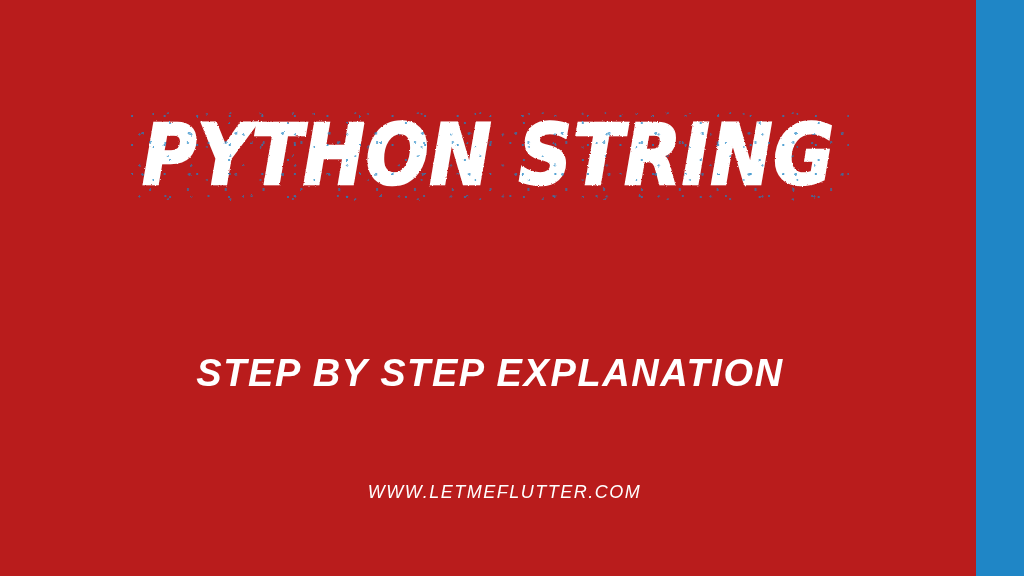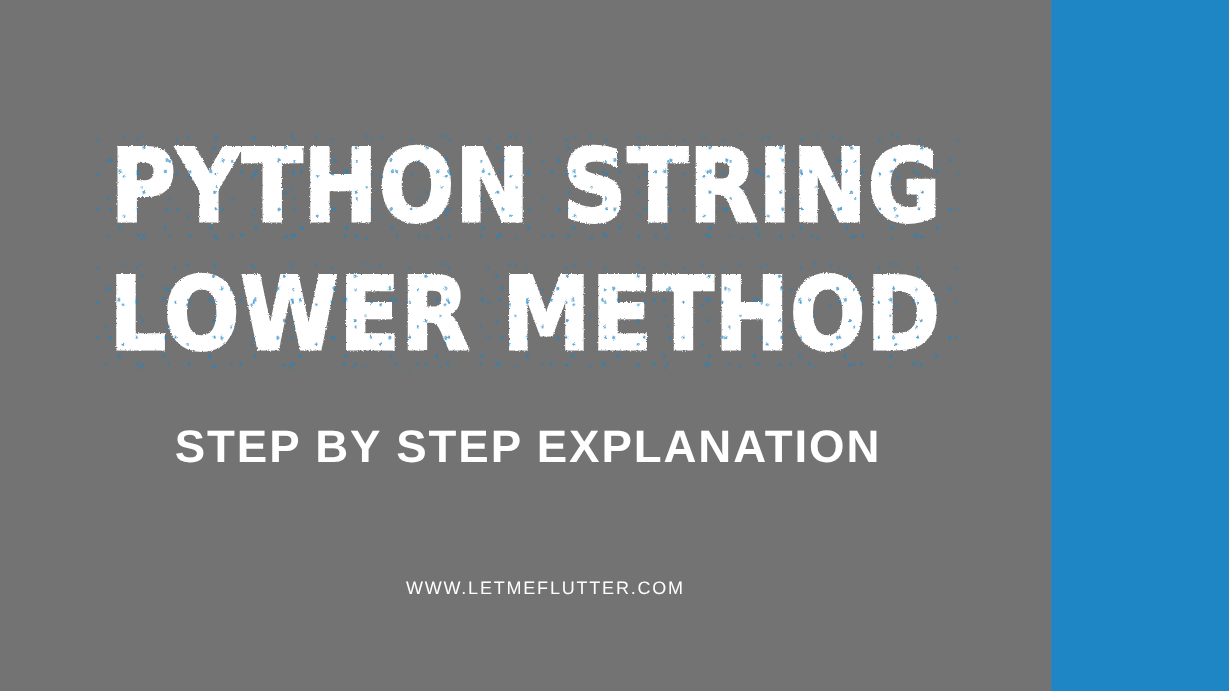--- a/index.html
+++ b/index.html
@@ -9,29 +9,30 @@
   body {
     width: 1024px;
     height: 576px;
     overflow: hidden;
     font-family: "Liberation Sans", sans-serif;
     background: #1f86c6;
   }
 
   .card {
     position: relative;
-    width: 876px;
+    width: 976px;
     height: 576px;
-    background: #737373;
+    background: #b91c1c;
     display: flex;
     flex-direction: column;
     align-items: center;
     justify-content: flex-start;
     box-sizing: border-box;
     overflow: hidden;
+    font-style: italic;
   }
 
   
   .headline {
     position: absolute;
     left: 0;
     right: 0;
     text-align: center;
     color: #ffffff;
     font-family: "DejaVu Sans", sans-serif;
@@ -107,21 +108,21 @@
   }
 
   .url {
     position: absolute;
     top: 483px;
     left: 0;
     right: 0;
     text-align: center;
     color: #ffffff;
     font-family: "Liberation Sans", sans-serif;
-    font-size: 15px;
+    font-size: 18px;
     font-weight: 500;
     letter-spacing: 1.5px;
     text-transform: uppercase;
     line-height: 1;
     white-space: nowrap;
     margin-left: 33px;
   }
 
   .svg-defs {
     position: absolute;
@@ -141,22 +142,19 @@
     </filter>
   </defs>
 </svg>
 
 <div class="card">
 
   <div class="headline" id="line1">
     <span class="headline-inner">PYTHON STRING</span>
   </div>
 
-  <div class="headline" id="line2">
-    <span class="headline-inner">LOWER METHOD</span>
-  </div>
 
   <div class="sub1">STEP BY STEP EXPLANATION</div>
 
 
   <div class="url">WWW.LETMEFLUTTER.COM</div>
 
 </div>
 
 </body></html>

